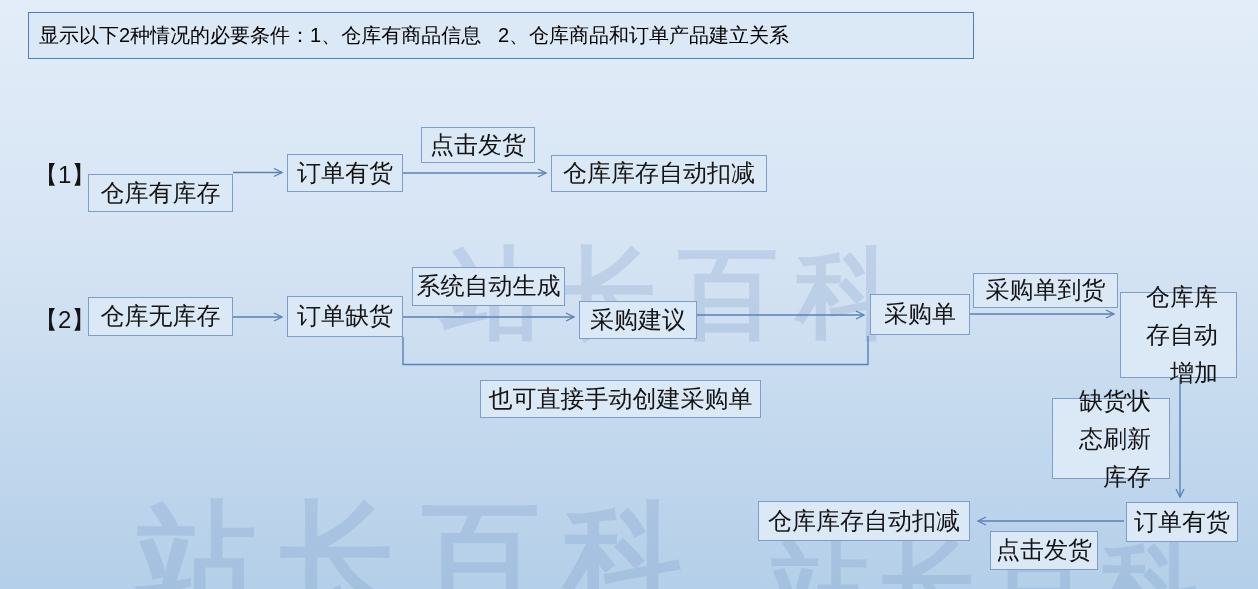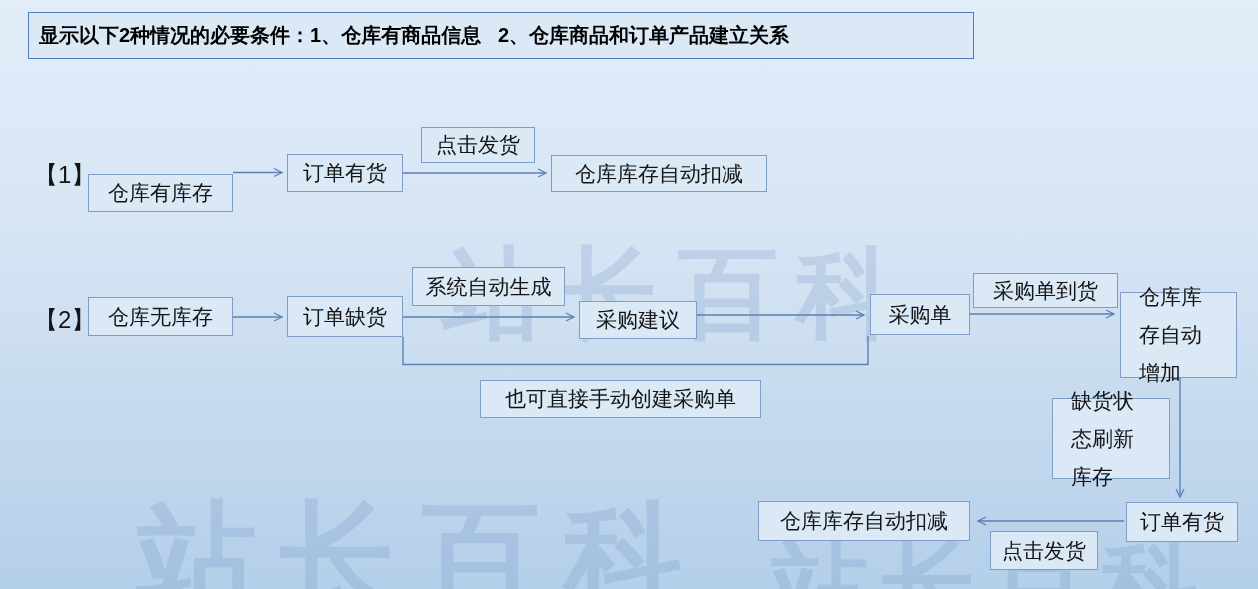--- a/index.html
+++ b/index.html
@@ -18,29 +18,29 @@
     white-space:nowrap; pointer-events:none; z-index:1; letter-spacing:18px;
   }
   .wm-center{left:442px; top:228px; font-size:100px;}
   .wm-left{left:138px; top:478px; font-size:118px; letter-spacing:24px;}
   .wm-right{left:772px; top:520px; font-size:96px; letter-spacing:14px;}
   svg.edges{position:absolute; left:0; top:0; z-index:2;}
   .edge{stroke:var(--arrow); stroke-width:1.4; fill:none;}
   .node, .elabel{
     position:absolute; z-index:3; box-sizing:border-box;
     background:var(--box_fill); border:1.5px solid var(--box_border);
-    color:var(--text); font-size:21px; line-height:1.6;
-    display:flex; align-items:center; justify-content:center; text-align:left;
+    color:var(--text); font-size:24px; line-height:1.6;
+    display:flex; align-items:center; justify-content:center; text-align:right;
   }
   .multiline{line-height:38px; padding:0 18px;}
   .titlebox{
     position:absolute; left:28px; top:12px; width:946px; height:47px; z-index:3;
     box-sizing:border-box; background:var(--box_fill); border:1.5px solid var(--title_border);
     display:flex; align-items:center; padding-left:10px;
-    font-size:20px; font-weight:bold; color:#000; white-space:pre;
+    font-size:20px; font-weight:normal; color:#000; white-space:pre;
   }
   .rowlabel{
     position:absolute; z-index:3; color:var(--text); font-size:24px; white-space:nowrap;
   }
 </style>
 </head>
 <body>
 
 <div class="canvas">
 

